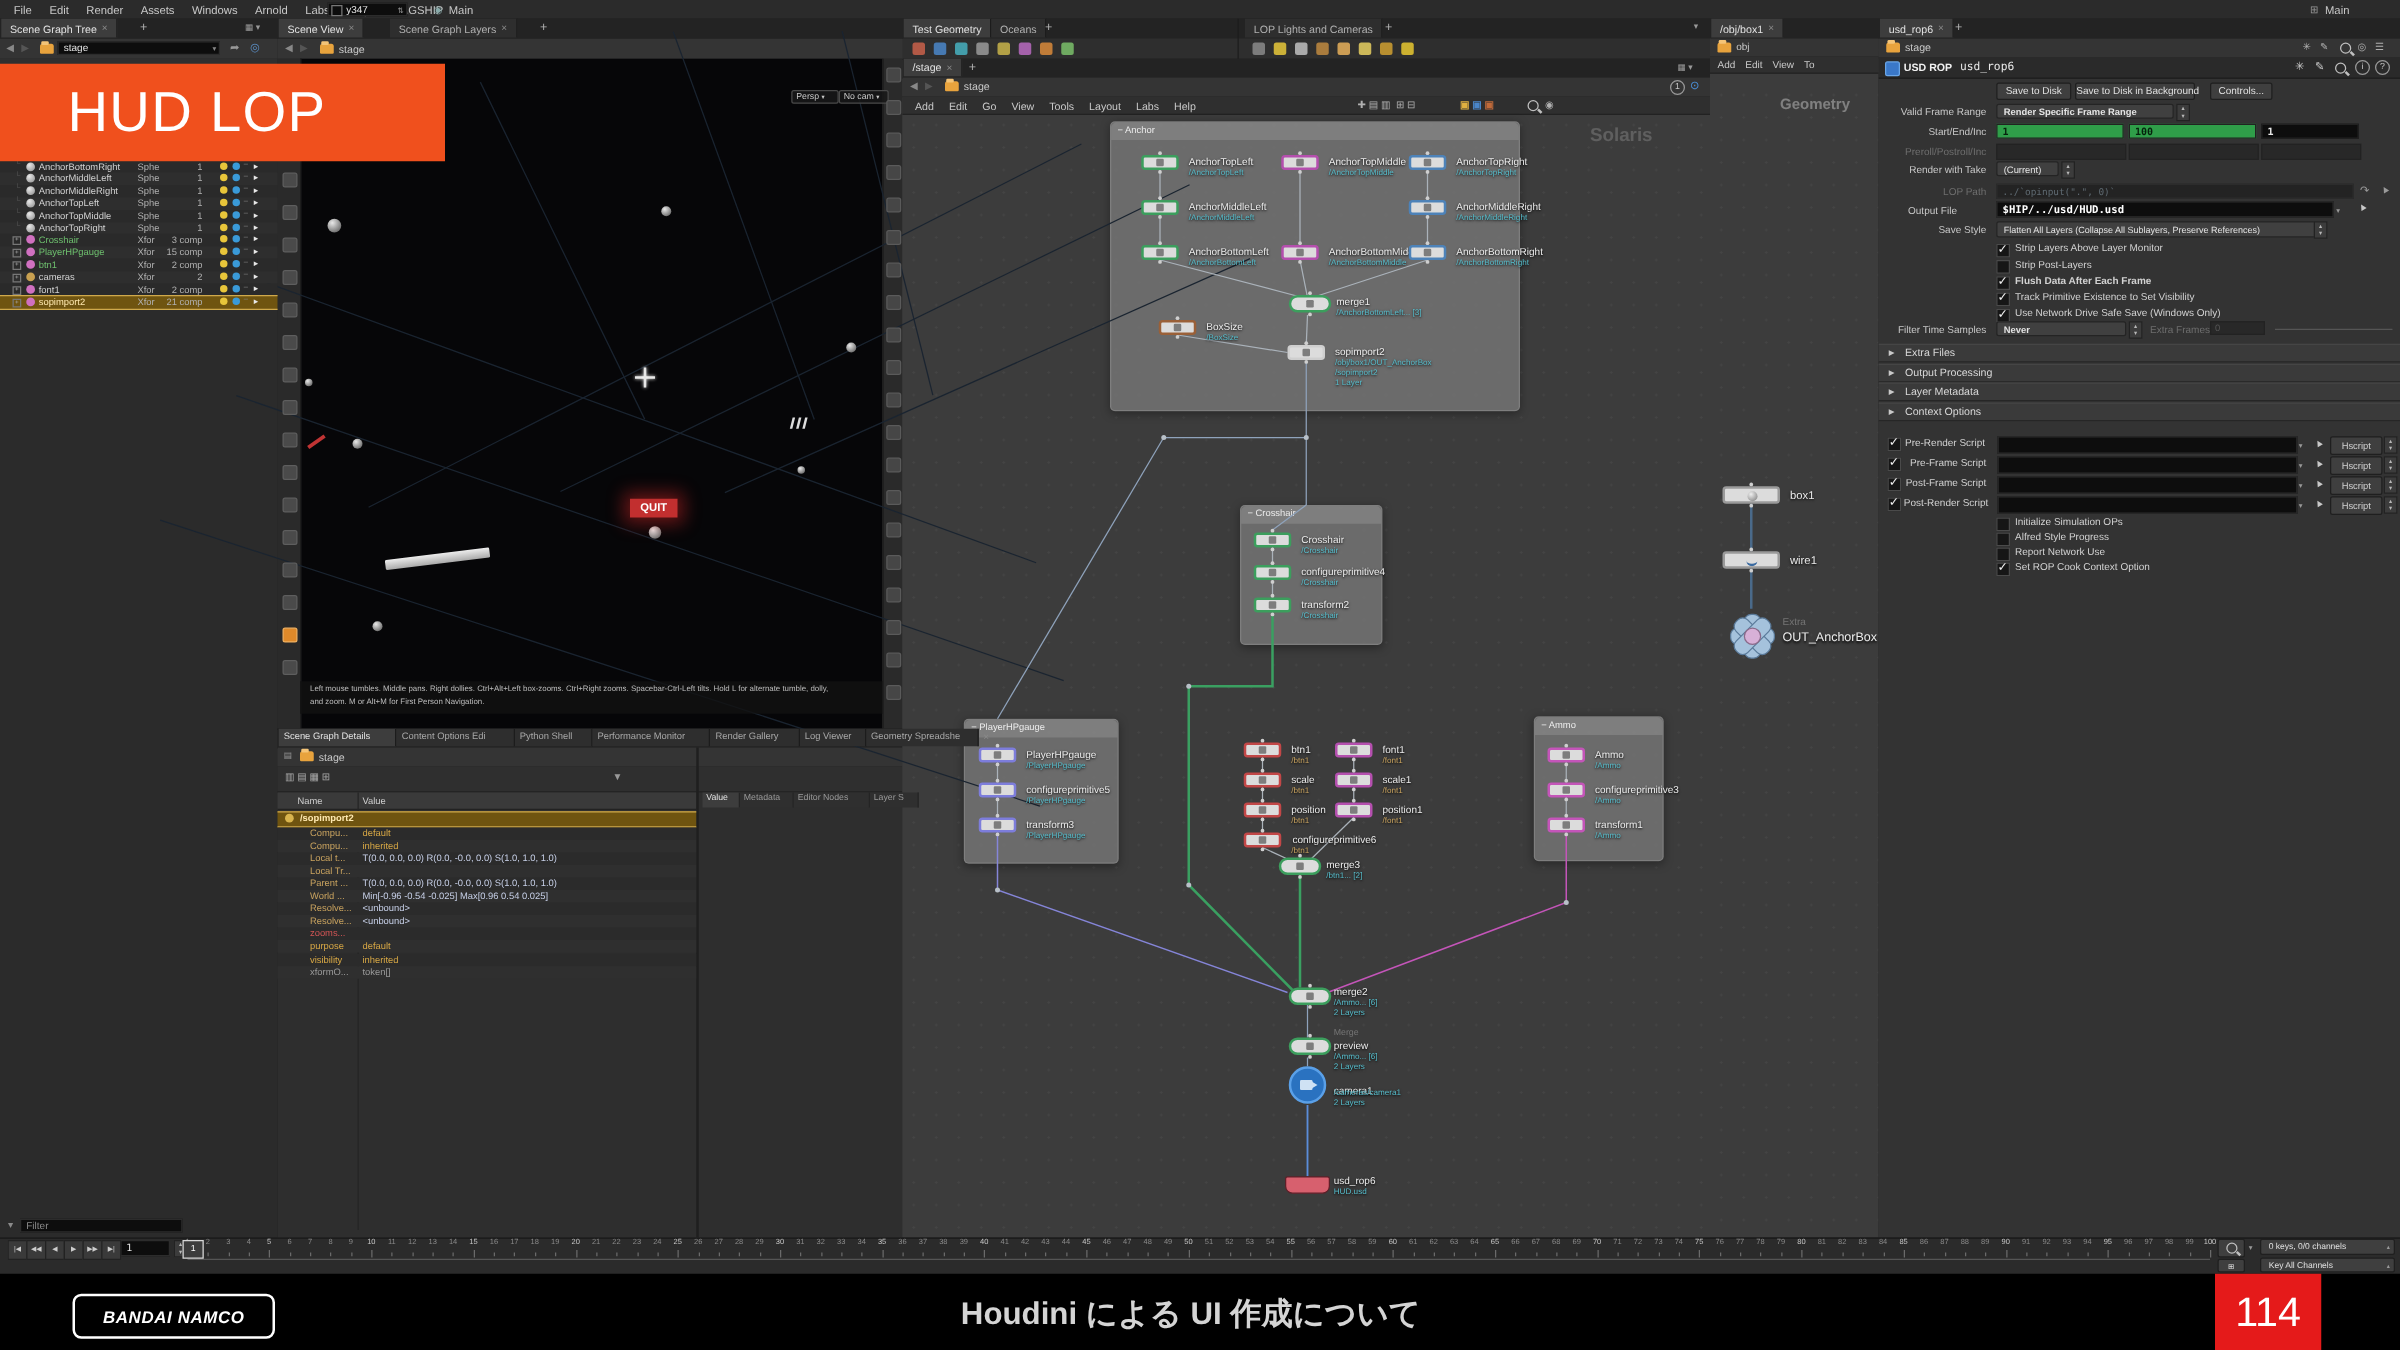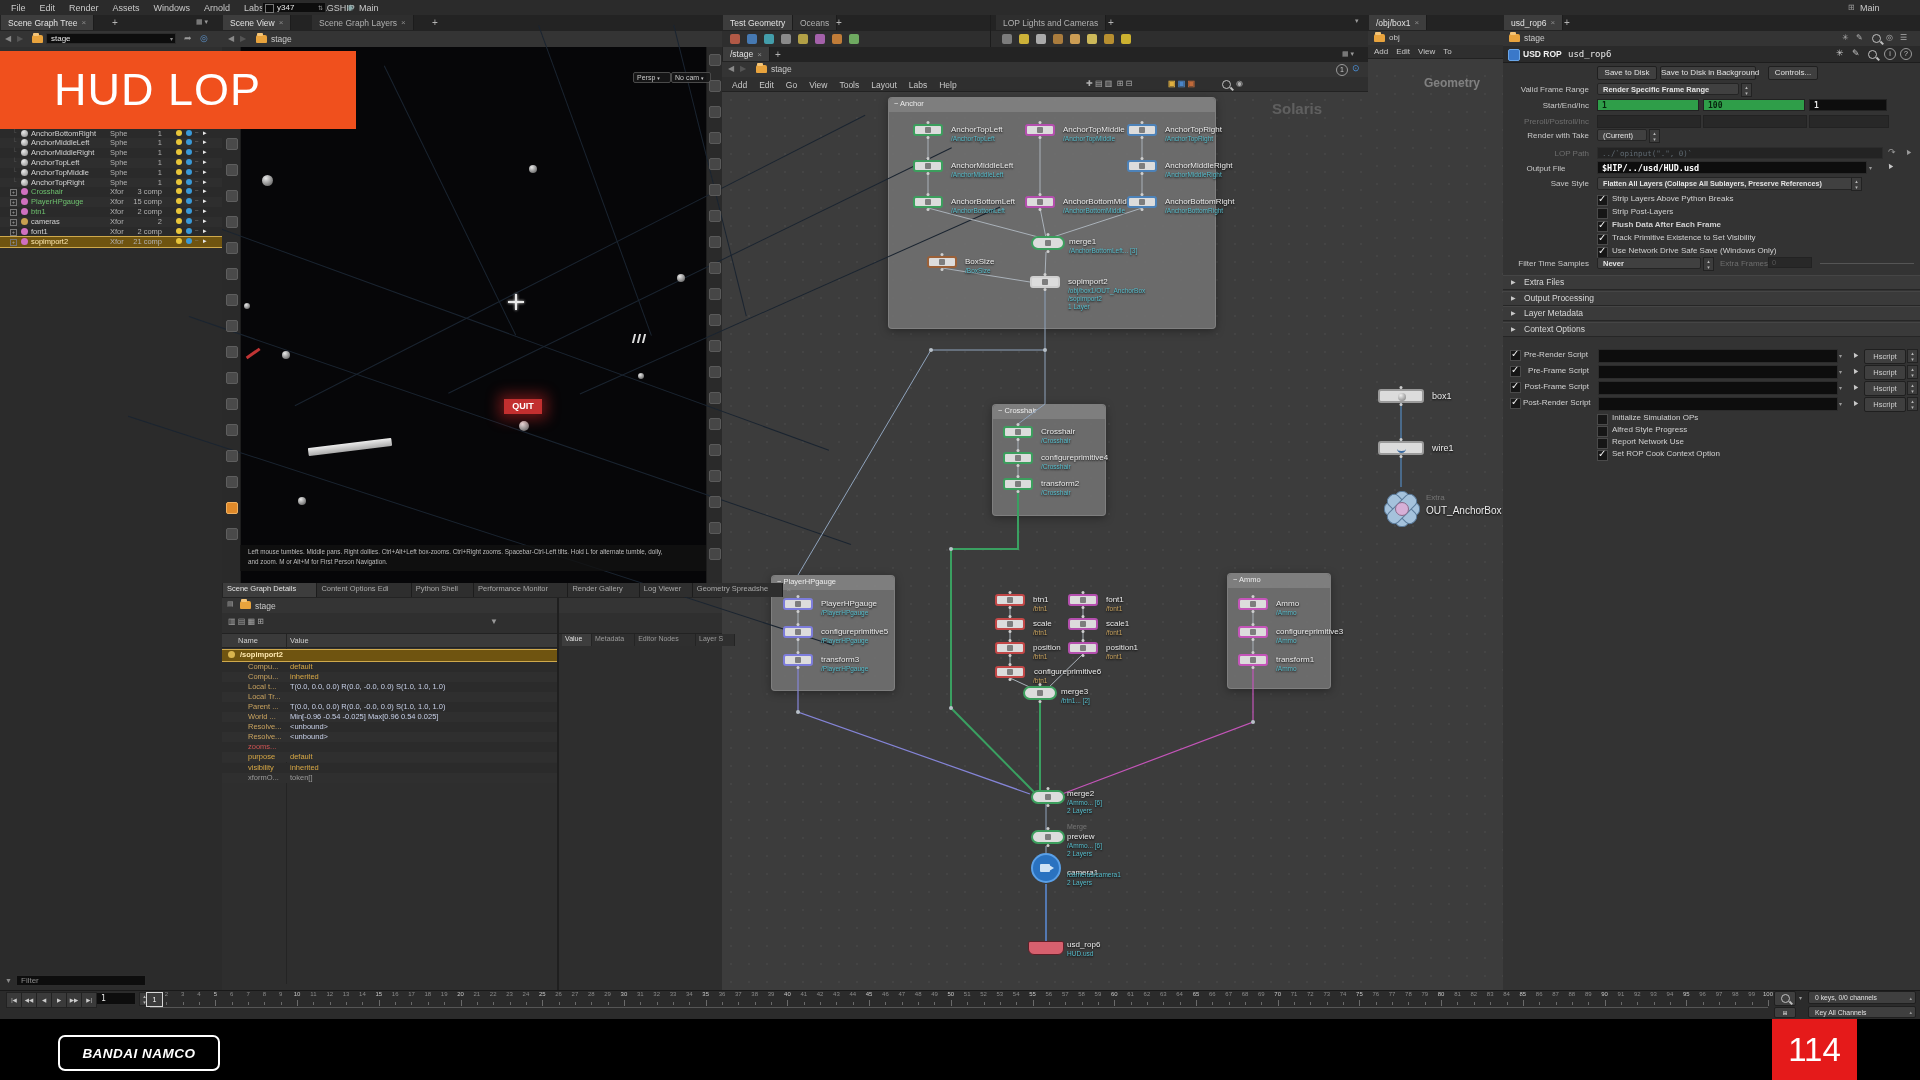--- a/index.html
+++ b/index.html
@@ -325,20 +325,21 @@
   <div class="btn" style="left:1808px;top:1006px;width:108px;height:12px;font-size:6.8px;justify-content:flex-start;padding-left:6px">
     <span>Key All Channels</span>
     <span style="position:absolute;right:3px;font-size:5px;color:#999">▴</span>
   </div>
 
   <div class="panebg" style="left:0;top:1019px;width:1920px;height:61px;background:#000;z-index:8"></div>
   <div class="t" style="left:58px;top:1035px;width:158px;height:32px;border:2.5px solid #fff;border-radius:7px;z-index:9;
               display:flex;align-items:center;justify-content:center">
     <span style="color:#fff;font-weight:bold;font-style:italic;font-size:13.5px;letter-spacing:.5px">BANDAI NAMCO</span>
   </div>
+  <span class="t" style="left:50%;top:1034px;transform:translateX(-52%);font-size:25px;color:#d4d4d4;font-weight:bold;z-index:9">Houdini による UI 作成について</span>
   <div class="t" style="left:1772px;top:1019px;width:85px;height:61px;background:#e51a1a;z-index:10;
               display:flex;align-items:center;justify-content:center">
     <span style="color:#fff;font-size:33px">114</span>
   </div>
 
   <div class="t" style="left:0;top:51px;width:356px;height:78px;background:#f0501d;z-index:9;display:flex;align-items:center">
     <span style="margin-left:54px;color:#fff;font-size:45px;font-weight:500;letter-spacing:1px">HUD LOP</span>
   </div>
 <span style="position: absolute; z-index: 4; white-space: nowrap; left: 0px; top: 128.5px; width: 222px; height: 10px; font-size: 7.5px; background: rgb(42, 42, 42);">
       <span style="position: absolute; z-index: 4; white-space: nowrap; left: 12px; top: 0px; color: rgb(85, 85, 85); font-size: 6px;">└</span>
@@ -826,24 +827,24 @@
     <span class="st" style="position: absolute; z-index: 4; white-space: nowrap; left: 1649px; top: 129px;">▴<br>▾</span>
     <span style="position: absolute; z-index: 4; white-space: nowrap; left: 1503px; top: 149px; width: 86px; text-align: right; font-size: 8px; color: rgb(110, 110, 110);">LOP Path</span>
     <span class="mono" style="position: absolute; z-index: 4; white-space: nowrap; left: 1597px; top: 147px; width: 286px; height: 12px; background: rgb(35, 35, 35); border: 1px solid rgb(44, 44, 44); color: rgb(95, 106, 114); font-size: 7.5px; padding: 1px 4px; box-sizing: border-box;">../`opinput(".", 0)`</span>
     <span style="position: absolute; z-index: 4; white-space: nowrap; left: 1888px; top: 147px; color: rgb(154, 154, 154); font-size: 9px;">↷</span>
     <span style="position: absolute; z-index: 4; white-space: nowrap; left: 1904px; top: 147px; color: rgb(154, 154, 154); font-size: 8px; transform: rotate(-30deg);">▲</span>
     <span style="position: absolute; z-index: 4; white-space: nowrap; left: 1503px; top: 164px; width: 86px; text-align: center; font-size: 8px; color: rgb(200, 200, 200);">Output File</span>
     <span class="mono" style="position: absolute; z-index: 4; white-space: nowrap; left: 1597px; top: 161px; width: 270px; height: 13px; background: rgb(13, 13, 13); border: 1px solid rgb(44, 44, 44); color: rgb(255, 255, 255); font-weight: bold; font-size: 8.5px; padding: 1px 4px; box-sizing: border-box;">$HIP/../usd/HUD.usd</span>
     <span style="position: absolute; z-index: 4; white-space: nowrap; left: 1869px; top: 164px; color: rgb(153, 153, 153); font-size: 6px;">▾</span>
     <span style="position: absolute; z-index: 4; white-space: nowrap; left: 1886px; top: 161px; color: rgb(200, 200, 200); font-size: 8px; transform: rotate(-30deg);">▲</span>
     <span style="position: absolute; z-index: 4; white-space: nowrap; left: 1503px; top: 179px; width: 86px; text-align: right; font-size: 8px; color: rgb(200, 200, 200);">Save Style</span>
-    <span class="drop" style="position: absolute; z-index: 4; white-space: nowrap; left: 1597px; top: 177px; width: 256px; height: 13px; font-weight: bold; font-size: 7.2px;">Flatten All Layers (Collapse All Sublayers, Preserve References)</span>
+    <span class="drop" style="position: absolute; z-index: 4; white-space: nowrap; left: 1597px; top: 177px; width: 256px; height: 13px; font-weight: normal; font-size: 7.2px;">Flatten All Layers (Collapse All Sublayers, Preserve References)</span>
     <span class="st" style="position: absolute; z-index: 4; white-space: nowrap; left: 1851px; top: 177px;">▴<br>▾</span>
     <span class="cb on" style="position: absolute; z-index: 4; white-space: nowrap; left: 1597px; top: 195px;"></span>
-    <span style="position: absolute; z-index: 4; white-space: nowrap; left: 1612px; top: 194px; font-size: 8px; color: rgb(210, 210, 210);">Strip Layers Above Python Breaks</span>
+    <span style="position: absolute; z-index: 4; white-space: nowrap; left: 1612px; top: 194px; font-size: 8px; color: rgb(210, 210, 210);">Strip Layers Above Layer Monitor</span>
     <span class="cb" style="position: absolute; z-index: 4; white-space: nowrap; left: 1597px; top: 208px;"></span>
     <span style="position: absolute; z-index: 4; white-space: nowrap; left: 1612px; top: 207px; font-size: 8px; color: rgb(210, 210, 210);">Strip Post-Layers</span>
     <span class="cb on" style="position: absolute; z-index: 4; white-space: nowrap; left: 1597px; top: 221px;"></span>
     <span style="position: absolute; z-index: 4; white-space: nowrap; left: 1612px; top: 220px; font-size: 8px; color: rgb(210, 210, 210); font-weight: bold;">Flush Data After Each Frame</span>
     <span class="cb on" style="position: absolute; z-index: 4; white-space: nowrap; left: 1597px; top: 234px;"></span>
     <span style="position: absolute; z-index: 4; white-space: nowrap; left: 1612px; top: 233px; font-size: 8px; color: rgb(210, 210, 210);">Track Primitive Existence to Set Visibility</span>
     <span class="cb on" style="position: absolute; z-index: 4; white-space: nowrap; left: 1597px; top: 247px;"></span>
     <span style="position: absolute; z-index: 4; white-space: nowrap; left: 1612px; top: 246px; font-size: 8px; color: rgb(210, 210, 210);">Use Network Drive Safe Save (Windows Only)</span>
     <span style="position: absolute; z-index: 4; white-space: nowrap; left: 1503px; top: 259px; width: 86px; text-align: right; font-size: 8px; color: rgb(200, 200, 200);">Filter Time Samples</span>
     <span class="drop" style="position: absolute; z-index: 4; white-space: nowrap; left: 1597px; top: 257px; width: 104px; height: 12px; font-weight: bold; font-size: 7.5px;">Never</span>

